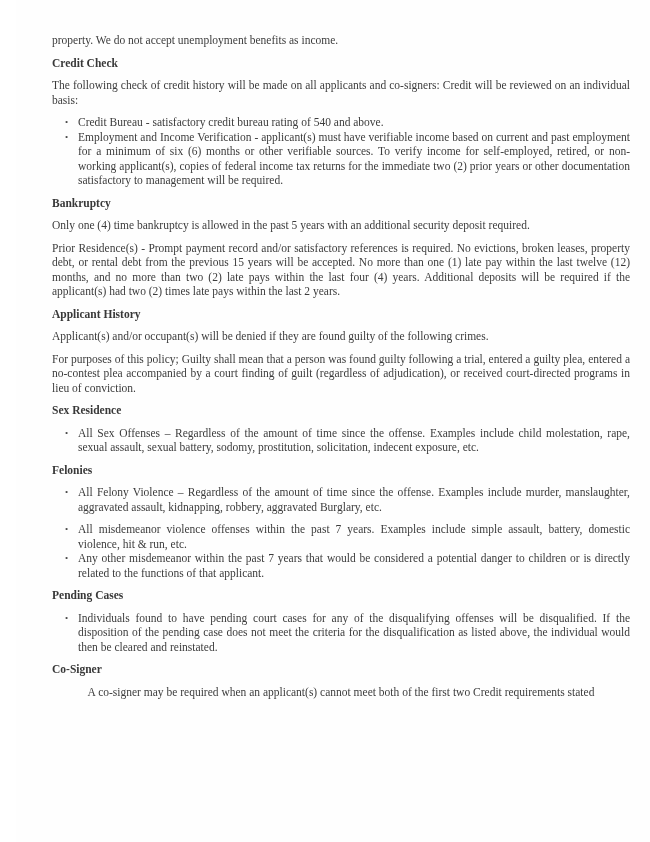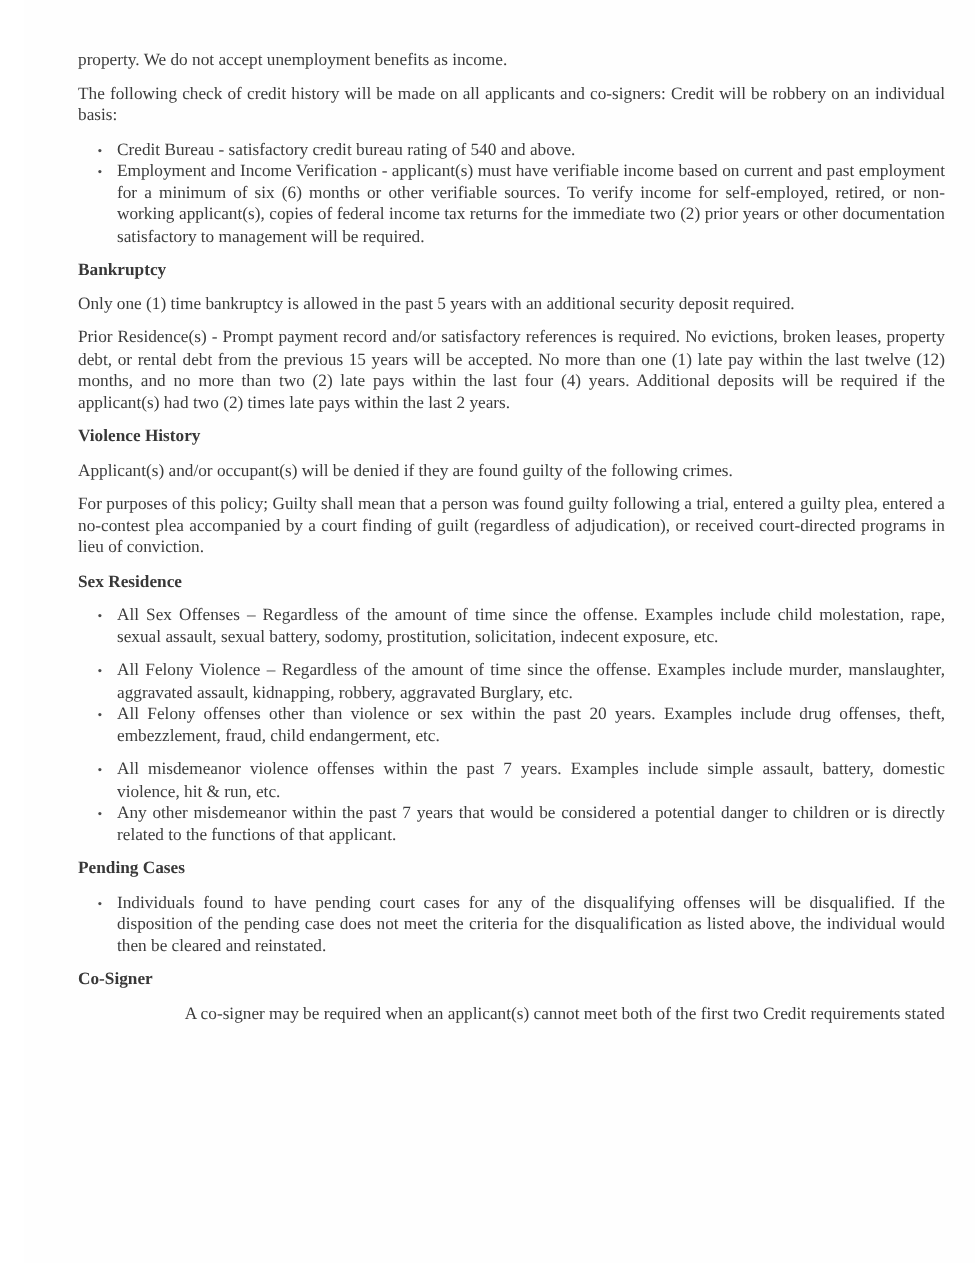--- a/index.html
+++ b/index.html
@@ -17,21 +17,21 @@
     font-size: 11.5px;
     line-height: 14.5px;
     color: #3c3c3c;
     overflow: hidden;
     margin-left: 16px;
   }
   .para {
     margin: 0 0 8px 0;
     text-align: justify;
   }
-  .para:last-child { text-align: right; }
+  .para:last-child { text-align: center; }
   .heading {
     margin: 0 0 8px 0;
     font-size: 11.5px;
     line-height: 14.5px;
     font-weight: bold;
     color: #383838;
   }
   ul.bullets {
     margin: 0 0 8px 0;
     padding: 0 0 0 26px;
@@ -50,51 +50,52 @@
     color: #4a4a4a;
   }
 </style>
 </head>
 <body>
 
 <div class="page">
 
   <p class="para">property. We do not accept unemployment benefits as income.</p>
 
+  <h2 class="heading">Credit Check</h2>
 
-  <p class="para">The following check of credit history will be made on all applicants and co-signers: Credit will be robbery on an individual basis:</p>
+  <p class="para">The following check of credit history will be made on all applicants and co-signers: Credit will be reviewed on an individual basis:</p>
 
   <ul class="bullets">
     <li>Credit Bureau - satisfactory credit bureau rating of 540 and above.</li>
     <li>Employment and Income Verification - applicant(s) must have verifiable income based on current and past employment for a minimum of six (6) months or other verifiable sources. To verify income for self-employed, retired, or non-working applicant(s), copies of federal income tax returns for the immediate two (2) prior years or other documentation satisfactory to management will be required.</li>
   </ul>
 
   <h2 class="heading">Bankruptcy</h2>
 
-  <p class="para">Only one (1) time bankruptcy is allowed in the past 5 years with an additional security deposit required.</p>
+  <p class="para">Only one (4) time bankruptcy is allowed in the past 5 years with an additional security deposit required.</p>
 
 
   <p class="para">Prior Residence(s) - Prompt payment record and/or satisfactory references is required. No evictions, broken leases, property debt, or rental debt from the previous 15 years will be accepted. No more than one (1) late pay within the last twelve (12) months, and no more than two (2) late pays within the last four (4) years. Additional deposits will be required if the applicant(s) had two (2) times late pays within the last 2 years.</p>
 
-  <h2 class="heading">Violence History</h2>
+  <h2 class="heading">Applicant History</h2>
 
   <p class="para">Applicant(s) and/or occupant(s) will be denied if they are found guilty of the following crimes.</p>
 
   <p class="para">For purposes of this policy; Guilty shall mean that a person was found guilty following a trial, entered a guilty plea, entered a no-contest plea accompanied by a court finding of guilt (regardless of adjudication), or received court-directed programs in lieu of conviction.</p>
 
   <h2 class="heading">Sex Residence</h2>
 
   <ul class="bullets">
     <li>All Sex Offenses – Regardless of the amount of time since the offense. Examples include child molestation, rape, sexual assault, sexual battery, sodomy, prostitution, solicitation, indecent exposure, etc.</li>
   </ul>
 
+  <h2 class="heading">Felonies</h2>
 
   <ul class="bullets">
     <li>All Felony Violence – Regardless of the amount of time since the offense. Examples include murder, manslaughter, aggravated assault, kidnapping, robbery, aggravated Burglary, etc.</li>
-    <li>All Felony offenses other than violence or sex within the past 20 years. Examples include drug offenses, theft, embezzlement, fraud, child endangerment, etc.</li>
   </ul>
 
 
   <ul class="bullets">
     <li>All misdemeanor violence offenses within the past 7 years. Examples include simple assault, battery, domestic violence, hit &amp; run, etc.</li>
     <li>Any other misdemeanor within the past 7 years that would be considered a potential danger to children or is directly related to the functions of that applicant.</li>
   </ul>
 
   <h2 class="heading">Pending Cases</h2>
 

